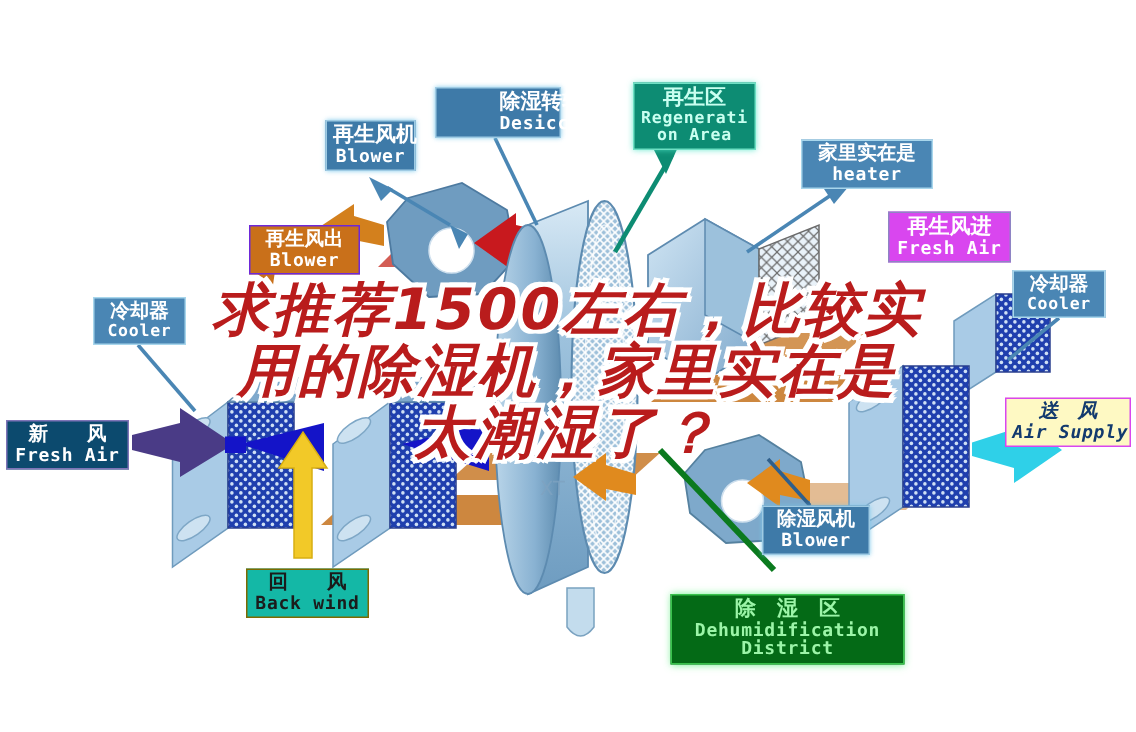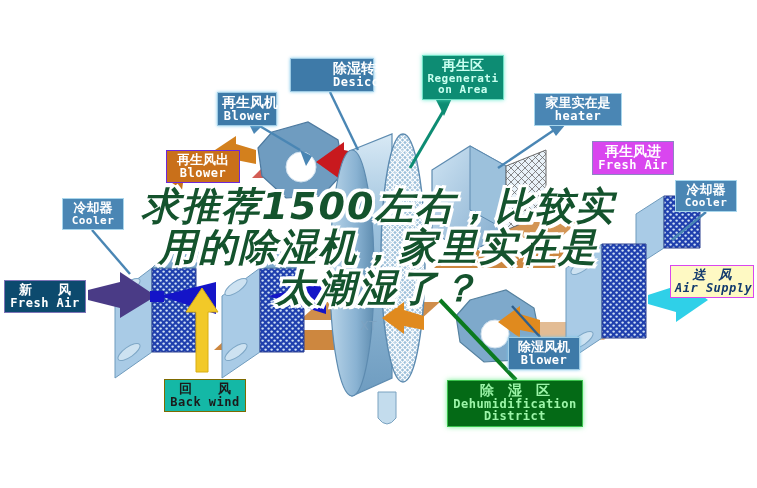--- a/index.html
+++ b/index.html
@@ -59,21 +59,21 @@
     position:absolute;
     left:0;right:0;
     top:186px;
     z-index:90;
     text-align:center;
     font-family:"DejaVu Sans", sans-serif;
     font-weight:bold;
     font-style:italic;
     font-size:38px;
     line-height:41px;
-    color:#14532d;
+    color:#b91c1c;
     letter-spacing:2px;
     -webkit-text-stroke:3px #ffffff;
     paint-order:stroke fill;
     text-shadow:
        2px 0 0 #fff, -2px 0 0 #fff, 0 2px 0 #fff, 0 -2px 0 #fff,
        2px 2px 0 #fff, -2px 2px 0 #fff, 2px -2px 0 #fff, -2px -2px 0 #fff,
        3px 3px 0 #fff, -3px 3px 0 #fff, 3px -3px 0 #fff, -3px -3px 0 #fff;
     pointer-events:none;
   }
   #caption .ln{display:block;}
@@ -229,21 +229,21 @@
       <polygon points="548,124 566,124 556,136" fill="#4a86b4"></polygon>
       <polygon points="168,180 184,176 182,190" fill="#c9701a"></polygon>
     </g>
   </svg>
 
   <div class="lbl sty-blue" style="left:290px;top:58px;width:84px;padding-left:42px;">
     <span class="cn" style="font-size:14px;">除湿转轮</span>
     <span class="en" style="font-size:12px;">Desiccant</span>
   </div>
 
-  <div class="lbl sty-blue" style="left:217px;top:92px;width:60px;">
+  <div class="lbl sty-blue" style="left:217px;top:80px;width:60px;">
     <span class="cn" style="font-size:14px;">再生风机</span>
     <span class="en" style="font-size:12px;">Blower</span>
   </div>
 
   <div class="lbl sty-teal" style="left:422px;top:55px;width:82px;">
     <span class="cn" style="font-size:14px;">再生区</span>
     <span class="en" style="font-size:11px;">Regenerati</span>
     <span class="en" style="font-size:11px;">on Area</span>
   </div>
 
@@ -280,21 +280,21 @@
   <div class="lbl sty-yellow" style="left:164px;top:379px;width:82px;">
     <span class="cn" style="font-size:13px;">回　　风</span>
     <span class="en" style="font-size:12px;">Back wind</span>
   </div>
 
   <div class="lbl sty-blue" style="left:508px;top:337px;width:72px;">
     <span class="cn" style="font-size:13px;">除湿风机</span>
     <span class="en" style="font-size:12px;">Blower</span>
   </div>
 
-  <div class="lbl sty-green" style="left:447px;top:380px;width:136px;">
+  <div class="lbl sty-green" style="left:447px;top:396px;width:156px;">
     <span class="cn" style="font-size:14px;">除　湿　区</span>
     <span class="en" style="font-size:12px;">Dehumidification</span>
     <span class="en" style="font-size:12px;">District</span>
   </div>
 
   <div class="lbl sty-cyan" style="left:670px;top:265px;width:84px;">
     <span class="cn" style="font-size:13px;">送　风</span>
     <span class="en" style="font-size:12px;">Air Supply</span>
   </div>
 

